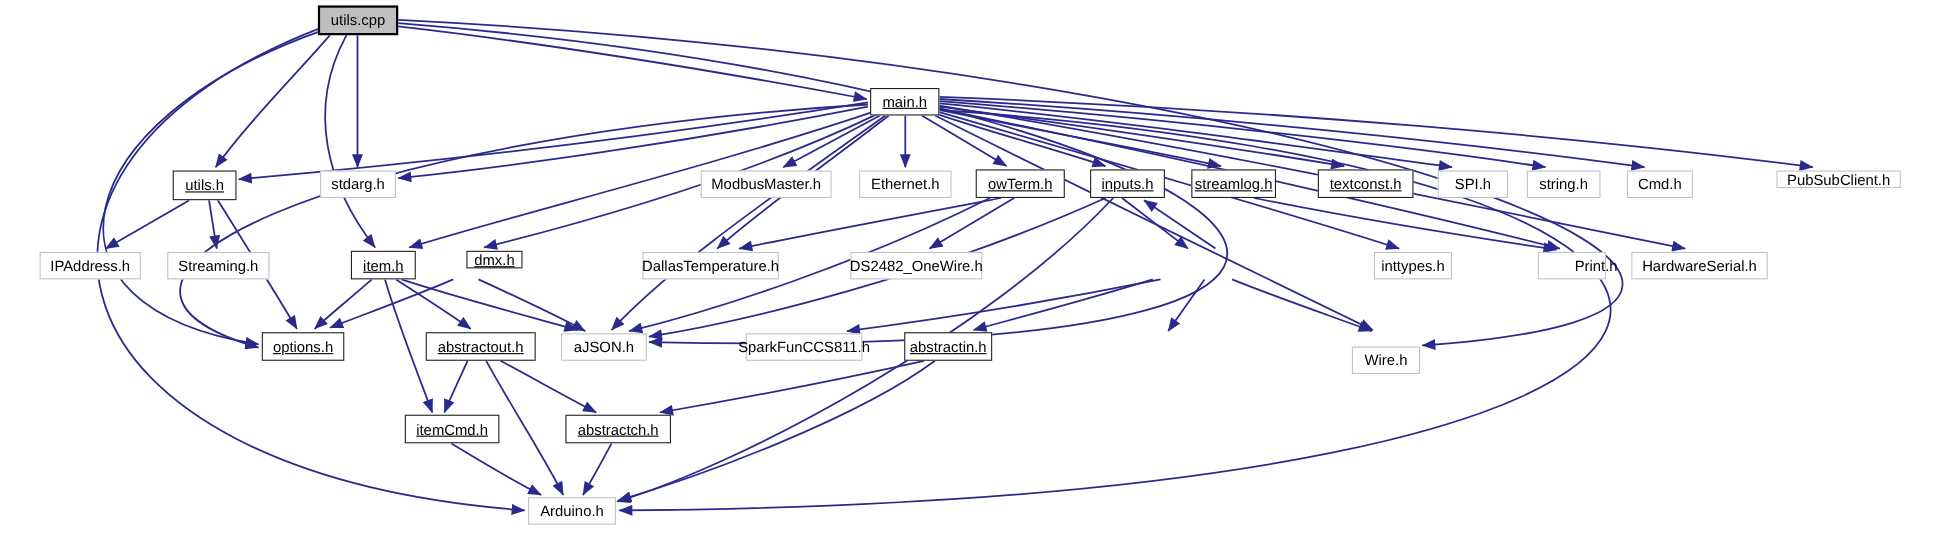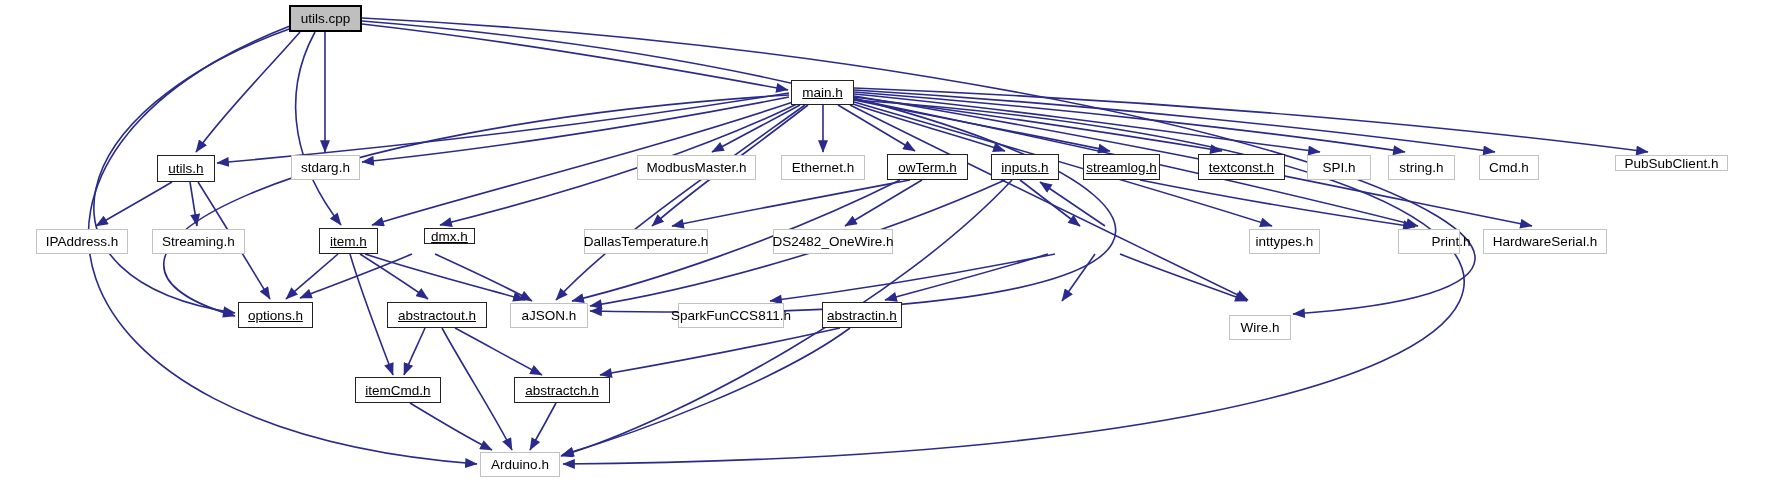--- a/index.html
+++ b/index.html
@@ -105,16 +105,16 @@
     <div class="node ext" style="left: 773px; top: 229px; width: 120px; height: 25px;">DS2482_OneWire.h</div>
     <div class="node ext" style="left: 1249px; top: 229px; width: 71px; height: 25px;">inttypes.h</div>
     <div class="node ext" style="left: 1398px; top: 229px; width: 62px; height: 25px; padding-left: 44px;">Print.h</div>
     <div class="node ext" style="left: 1483px; top: 229px; width: 124px; height: 25px;">HardwareSerial.h</div>
     <div class="node doc" style="left: 238px; top: 302px; width: 75px; height: 26px;">options.h</div>
     <div class="node doc" style="left: 387px; top: 302px; width: 100px; height: 26px;">abstractout.h</div>
     <div class="node ext" style="left: 510px; top: 303px; width: 78px; height: 25px;">aJSON.h</div>
     <div class="node ext" style="left: 678px; top: 303px; width: 106px; height: 25px;">SparkFunCCS811.h</div>
     <div class="node doc" style="left: 822px; top: 302px; width: 80px; height: 26px;">abstractin.h</div>
     <div class="node ext" style="left: 1229px; top: 303px; width: 62px; height: 25px; margin-top: 12px;">Wire.h</div>
-    <div class="node doc" style="left: 355px; top: 377px; width: 86px; height: 26px;">itemCmd.h</div>
+    <div class="node doc" style="left: 368px; top: 377px; width: 86px; height: 26px;">itemCmd.h</div>
     <div class="node doc" style="left: 514px; top: 377px; width: 96px; height: 26px;">abstractch.h</div>
     <div class="node ext" style="left: 480px; top: 452px; width: 80px; height: 25px;">Arduino.h</div>
   </div>
 
 </body></html>

